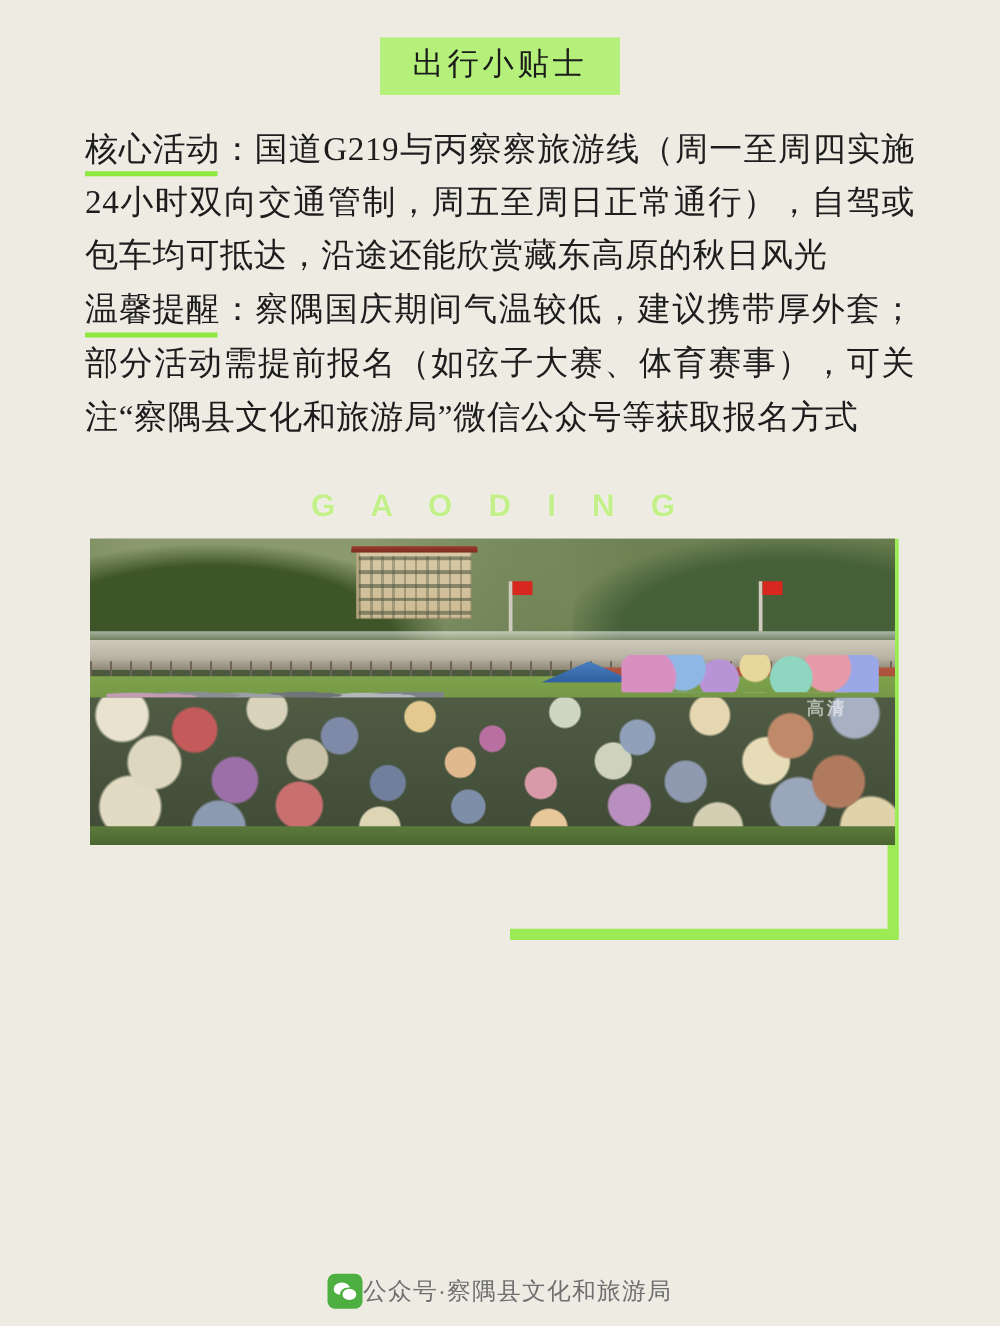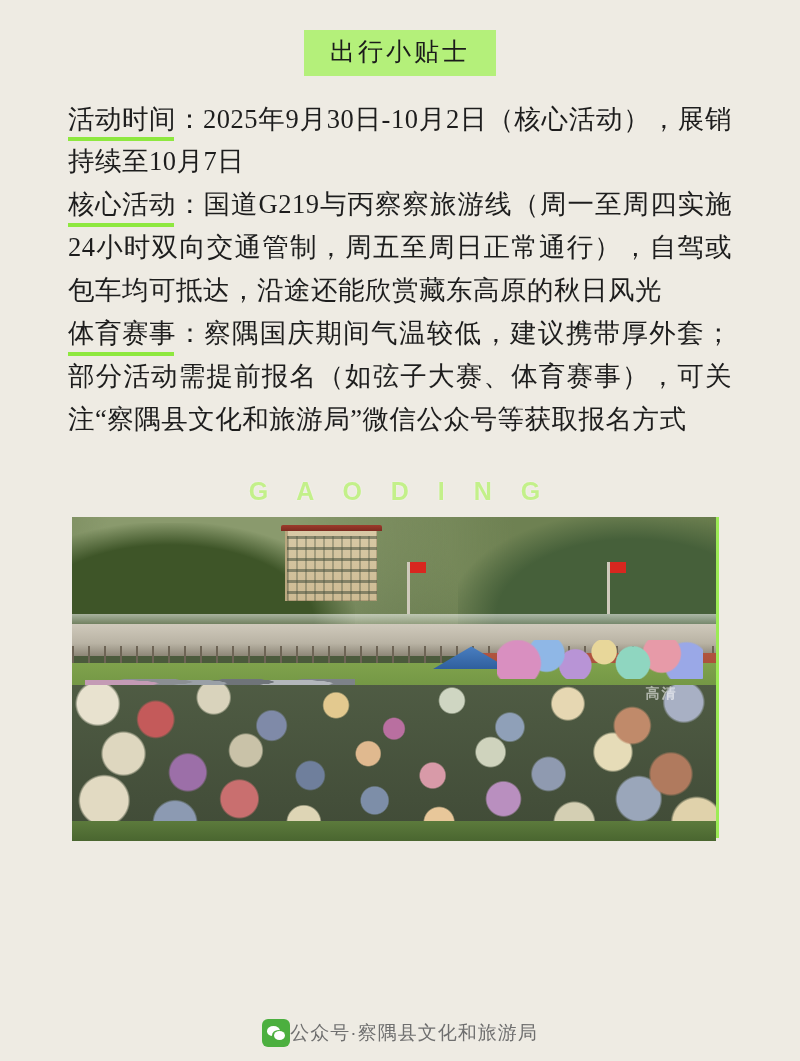--- a/index.html
+++ b/index.html
@@ -103,21 +103,21 @@
     top: 340px;
     width: 311px;
     height: 9px;
     background: #9ceb55;
   }
   .photo {
     position: absolute;
     left: 72px;
     top: 28px;
     width: 644px;
-    height: 324px;
+    height: 245px;
     overflow: hidden;
     background: #4b5a3c;
   }
   
   .ph-sky {
     position: absolute; left:0; top:0; width:100%; height:34%;
     background:
       radial-gradient(circle at 20% 20%, #8a9a6d 0 18%, rgba(138,154,109,0) 60%),
       radial-gradient(circle at 75% 10%, #6e8152 0 22%, rgba(110,129,82,0) 62%),
       linear-gradient(#556b3c, #3f5530 70%, #3a4f2b);
@@ -297,26 +297,25 @@
 <body>
 
 <div class="page">
 
   <div class="title-wrap">
     <div class="title-badge">出行小贴士</div>
   </div>
 
   <div class="body-text">
 
-    <p><span class="lbl">活动时间</span><span class="colon">：</span><span>2025年9月30日-10月2日（核心活动），展销持续至10月7日</span></p>
 
 
     <p><span class="lbl">核心活动</span><span class="colon">：</span><span>国道G219与丙察察旅游线（周一至周四实施24小时双向交通管制，周五至周日正常通行），自驾或包车均可抵达，沿途还能欣赏藏东高原的秋日风光</span></p>
 
-    <p><span class="lbl">体育赛事</span><span class="colon">：</span><span>察隅国庆期间气温较低，建议携带厚外套；部分活动需提前报名（如弦子大赛、体育赛事），可关注“察隅县文化和旅游局”微信公众号等获取报名方式</span></p>
+    <p><span class="lbl">温馨提醒</span><span class="colon">：</span><span>察隅国庆期间气温较低，建议携带厚外套；部分活动需提前报名（如弦子大赛、体育赛事），可关注“察隅县文化和旅游局”微信公众号等获取报名方式</span></p>
 
   </div>
 
   <div class="photo-area">
     <div class="watermark-top">G A O D I N G</div>
     <div class="green-accent"></div>
     <div class="green-accent-bottom"></div>
 
     <div class="photo">
       <div class="ph-sky"></div>

